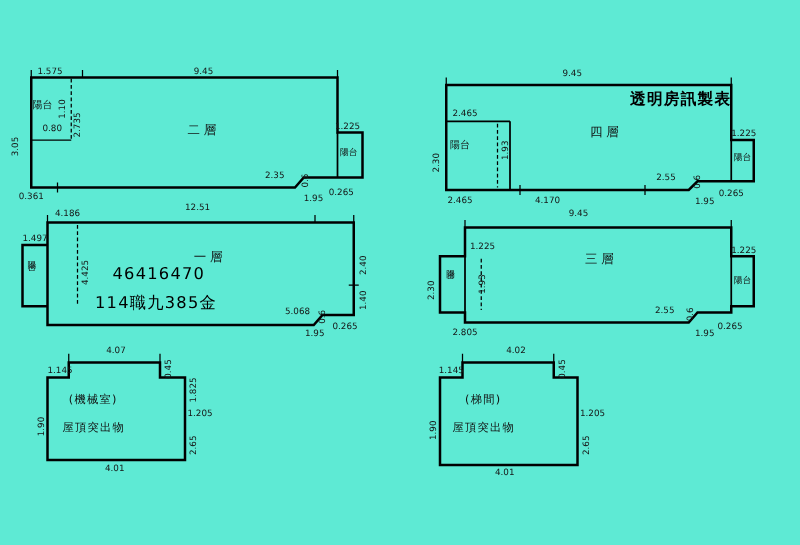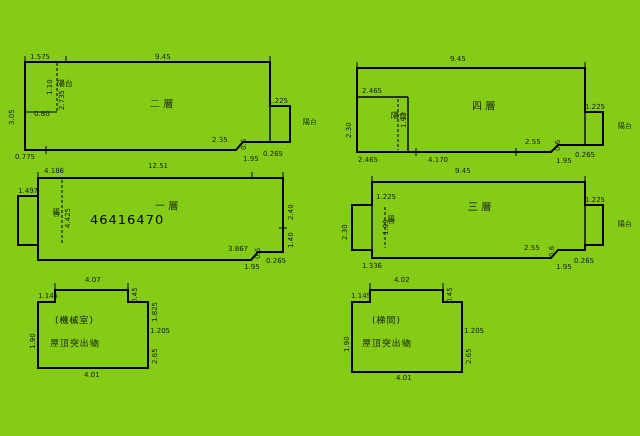--- a/index.html
+++ b/index.html
@@ -1,27 +1,27 @@
 <!DOCTYPE html>
 <html><head>
 <meta charset="utf-8">
 <style>
   * { margin:0; padding:0; box-sizing:border-box; }
   html,body { background:#fff; }
   .sheet {
-    position:relative; width:640px; height:436px; background:#84cc16;
+    position:relative; width:640px; height:436px; background:#5eead4;
     font-family:"DejaVu Sans", sans-serif; overflow:hidden;
   }
   .sheet svg { position:absolute; left:0; top:0; }
   .dim {
     position:absolute; font-size:7px; line-height:8px; color:#151515;
     white-space:nowrap; letter-spacing:0;
   }
   .dim.v { transform:rotate(-90deg); transform-origin:0 0; }
-  .lbl { position:absolute; font-size:8px; line-height:9px; color:#111; white-space:nowrap;padding-left:31px; }
+  .lbl { position:absolute; font-size:8px; line-height:9px; color:#111; white-space:nowrap; }
   .lbl.sm { font-size:7px; line-height:8px; }
   .lbl.vtxt { writing-mode:vertical-rl; text-orientation:upright; letter-spacing:1px; }
   .room { position:absolute; font-size:9px; line-height:10px; color:#111; white-space:nowrap; letter-spacing:1px;text-align:right; }
   .floorname { position:absolute; font-size:10px; color:#111; letter-spacing:3px; white-space:nowrap; }
   .bigtxt { position:absolute; font-size:13px; color:#000; white-space:nowrap; letter-spacing:1px; }
   .maker { position:absolute; font-size:12.5px; font-weight:bold; color:#000; letter-spacing:1px; white-space:nowrap; }
 </style>
 </head>
 <body>
 
@@ -62,87 +62,89 @@
                M46,146 V154 M416,148 V156 M516,148 V156
                M279,228 H287
                M55,283 V290 M128,283 V290 M370,283 V290 M443,283 V290"></path>
     </g>
   </svg>
 
   <span class="dim" style="left:30px;top:53px">1.575</span>
   <span class="dim" style="left:155px;top:53px">9.45</span>
   <span class="lbl" style="left:26px;top:79px">陽台</span>
   <span class="dim v" style="left:46px;top:95px">1.10</span>
-  <span class="dim" style="left:34px;top:110px">0.80</span>
+  <span class="dim" style="left:34px;top:99px">0.80</span>
   <span class="dim v" style="left:58px;top:110px">2.735</span>
   <span class="dim v" style="left:8px;top:125px">3.05</span>
   <span class="floorname" style="left:150px;top:97px">二層</span>
-  <span class="dim" style="left:15px;top:153px">0.775</span>
+  <span class="dim" style="left:15px;top:153px">0.361</span>
   <span class="dim" style="left:148px;top:162px">12.51</span>
   <span class="dim" style="left:212px;top:136px">2.35</span>
   <span class="dim v" style="left:240px;top:150px">0.6</span>
   <span class="dim" style="left:243px;top:155px">1.95</span>
   <span class="dim" style="left:263px;top:150px">0.265</span>
   <span class="dim" style="left:268px;top:97px">1.225</span>
   <span class="lbl sm" style="left:272px;top:118px">陽台</span>
 
   <span class="dim" style="left:450px;top:55px">9.45</span>
+  <span class="maker" style="left:504px;top:71px">透明房訊製表</span>
   <span class="dim" style="left:362px;top:87px">2.465</span>
   <span class="lbl" style="left:360px;top:111px">陽台</span>
   <span class="dim v" style="left:400px;top:128px">1.93</span>
   <span class="dim v" style="left:345px;top:138px">2.30</span>
   <span class="floorname" style="left:472px;top:99px">四層</span>
   <span class="dim" style="left:358px;top:156px">2.465</span>
   <span class="dim" style="left:428px;top:156px">4.170</span>
   <span class="dim" style="left:525px;top:138px">2.55</span>
   <span class="dim v" style="left:554px;top:151px">0.6</span>
   <span class="dim" style="left:556px;top:157px">1.95</span>
   <span class="dim" style="left:575px;top:151px">0.265</span>
   <span class="dim" style="left:585px;top:103px">1.225</span>
   <span class="lbl sm" style="left:587px;top:122px">陽台</span>
 
   <span class="dim" style="left:44px;top:167px">4.186</span>
   <span class="dim" style="left:18px;top:187px">1.497</span>
   <span class="lbl sm vtxt" style="left:21px;top:203px">陽台</span>
   <span class="dim v" style="left:64px;top:228px">4.425</span>
   <span class="floorname" style="left:155px;top:199px">一層</span>
   <span class="bigtxt" style="left:90px;top:212px">46416470</span>
+  <span class="bigtxt" style="left:76px;top:233px">114職九385金</span>
   <span class="dim v" style="left:287px;top:220px">2.40</span>
   <span class="dim v" style="left:287px;top:248px">1.40</span>
-  <span class="dim" style="left:228px;top:245px">3.867</span>
+  <span class="dim" style="left:228px;top:245px">5.068</span>
   <span class="dim v" style="left:254px;top:259px">0.6</span>
   <span class="dim" style="left:244px;top:263px">1.95</span>
   <span class="dim" style="left:266px;top:257px">0.265</span>
 
   <span class="dim" style="left:455px;top:167px">9.45</span>
   <span class="dim" style="left:376px;top:193px">1.225</span>
   <span class="lbl sm vtxt" style="left:356px;top:210px">陽台</span>
   <span class="dim v" style="left:382px;top:235px">1.93</span>
   <span class="dim v" style="left:341px;top:240px">2.30</span>
   <span class="floorname" style="left:468px;top:200px">三層</span>
-  <span class="dim" style="left:362px;top:262px">1.336</span>
+  <span class="dim" style="left:362px;top:262px">2.805</span>
   <span class="dim" style="left:524px;top:244px">2.55</span>
   <span class="dim v" style="left:548px;top:257px">0.6</span>
   <span class="dim" style="left:556px;top:263px">1.95</span>
   <span class="dim" style="left:574px;top:257px">0.265</span>
   <span class="dim" style="left:585px;top:196px">1.225</span>
   <span class="lbl sm" style="left:587px;top:220px">陽台</span>
 
   <span class="dim" style="left:85px;top:276px">4.07</span>
   <span class="dim" style="left:38px;top:292px">1.145</span>
   <span class="dim v" style="left:131px;top:303px">0.45</span>
   <span class="dim v" style="left:151px;top:322px">1.825</span>
   <span class="room" style="left:55px;top:315px">(機械室)</span>
   <span class="dim" style="left:150px;top:327px">1.205</span>
   <span class="room" style="left:50px;top:338px">屋頂突出物</span>
   <span class="dim v" style="left:151px;top:364px">2.65</span>
   <span class="dim v" style="left:29px;top:349px">1.90</span>
   <span class="dim" style="left:84px;top:371px">4.01</span>
 
-  <span class="dim" style="left:394px;top:276px">4.02</span>
+  <span class="dim" style="left:405px;top:276px">4.02</span>
   <span class="dim" style="left:351px;top:292px">1.145</span>
   <span class="dim v" style="left:446px;top:303px">0.45</span>
   <span class="room" style="left:372px;top:315px">(梯間)</span>
   <span class="dim" style="left:464px;top:327px">1.205</span>
   <span class="room" style="left:362px;top:338px">屋頂突出物</span>
   <span class="dim v" style="left:465px;top:364px">2.65</span>
   <span class="dim v" style="left:343px;top:352px">1.90</span>
   <span class="dim" style="left:396px;top:374px">4.01</span>
 
 </div>

